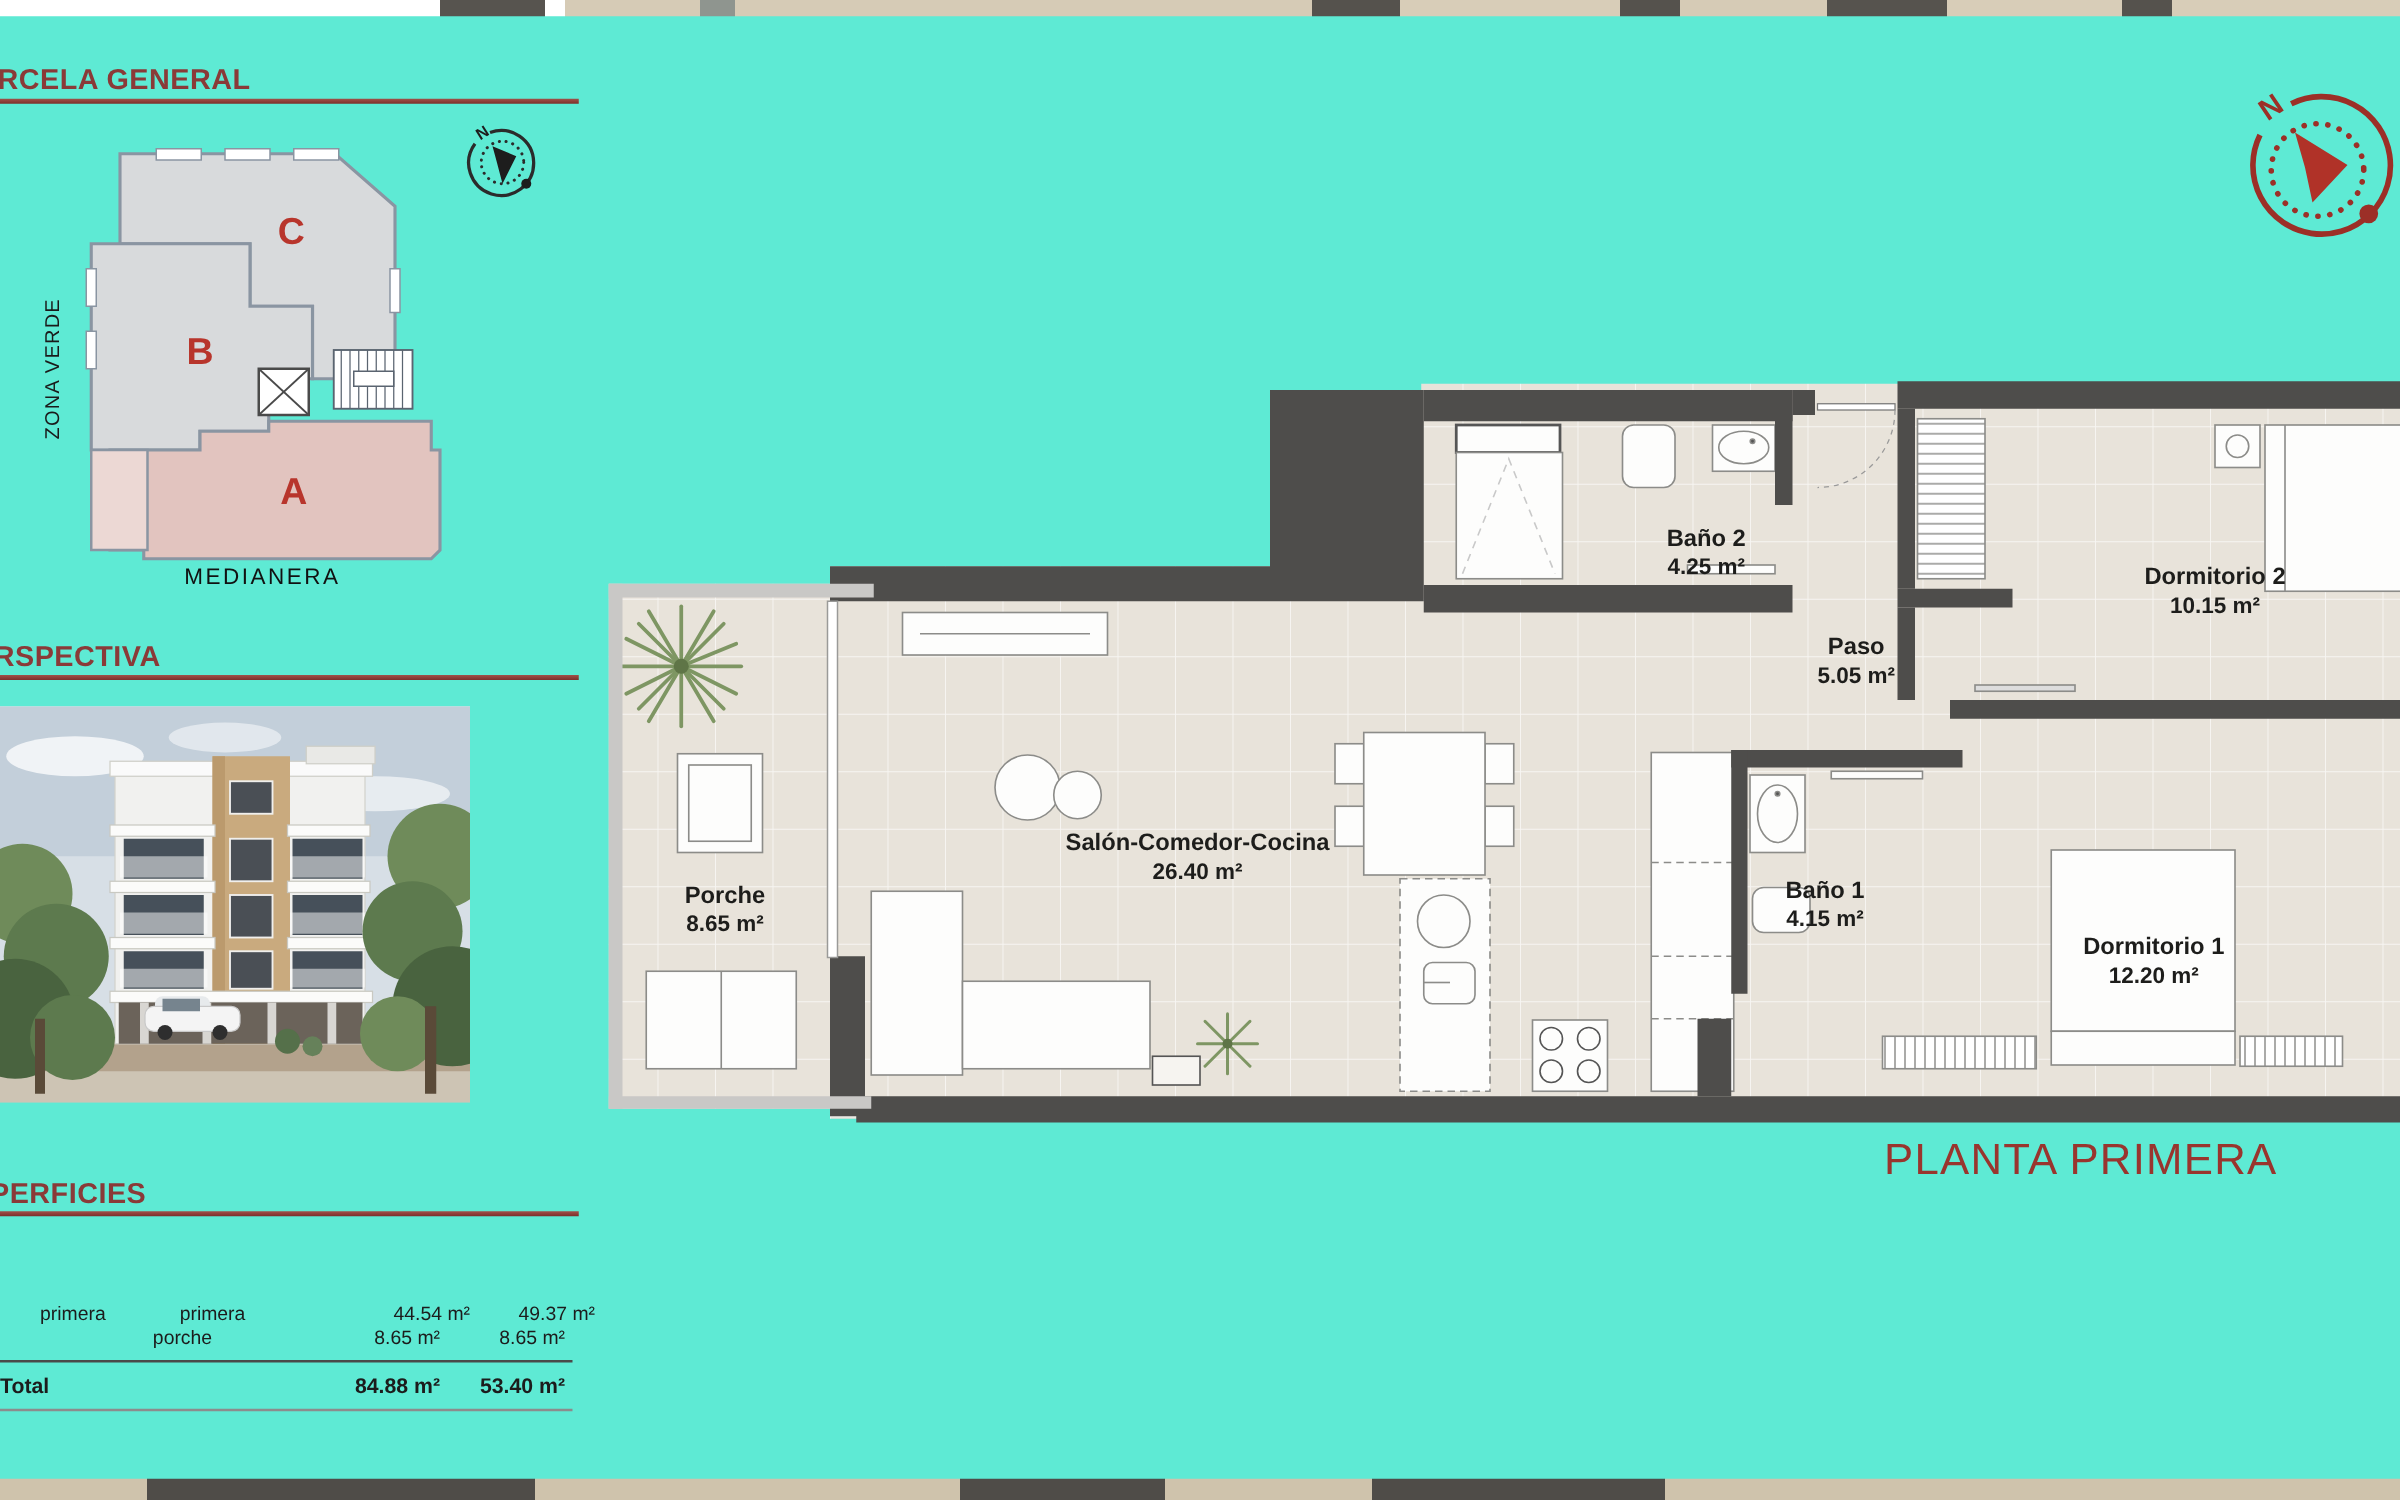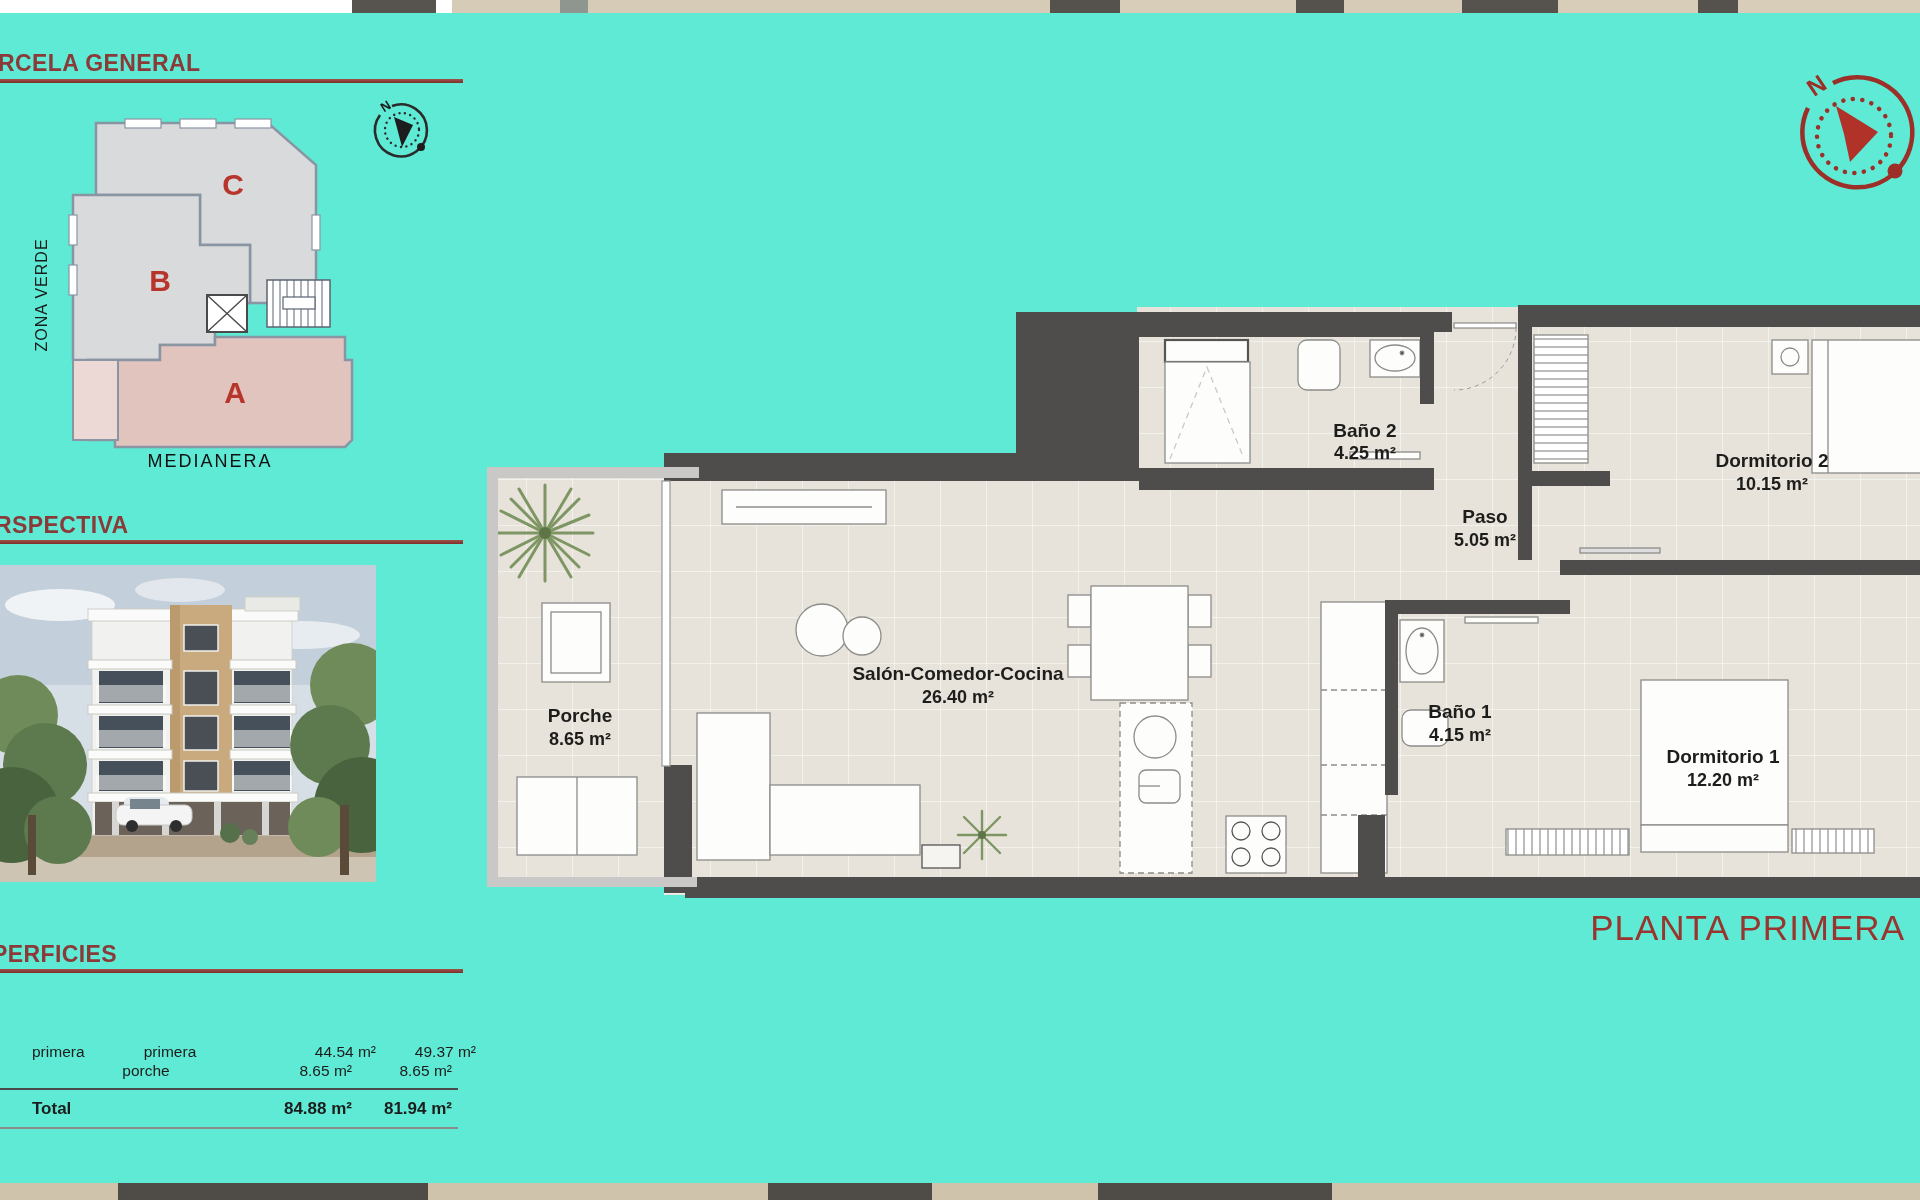--- a/index.html
+++ b/index.html
@@ -24,23 +24,23 @@
   .t-grid{display:grid;grid-template-columns:90px 112px 150px 103px;}
   .t-grid .c1{text-align:left;padding-left:8px;}
   .t-grid .c2{text-align:center;}
   .t-grid .c3{text-align:right;}
   .t-grid .c4{text-align:right;padding-right:3px;}
   #t-head{font-weight:bold;font-size:17px;padding-bottom:7px;border-bottom:2px solid #4a4a4a;}
   .t-row{line-height:19px;}
   #t-row1{padding-top:10px;margin-left:24px;}
   #t-div{margin-top:8px;border-top:2px solid #4a4a4a;}
   #t-total{font-weight:bold;font-size:17px;padding:9px 0 8px 0;border-bottom:2px solid #8c8c8c;}
-  #t-total .c1{padding-left:32px;}
-
-  #planta-title{position:absolute;left:1460px;top:908px;width:445px;text-align:right;
+  #t-total .c1{padding-left:0;}
+
+  #planta-title{position:absolute;left:1377px;top:908px;width:445px;text-align:right;
     font-size:35px;font-weight:500;color:#99352e;letter-spacing:1px;white-space:nowrap;}
 
   svg text{font-family:"Liberation Sans",sans-serif;}
   .room-name{font-size:19px;font-weight:bold;fill:#1d1d1b;text-anchor:middle;}
   .room-area{font-size:18px;font-weight:bold;fill:#1d1d1b;text-anchor:middle;}
   .abs{position:absolute;}
 </style>
 </head>
 <body>
 
@@ -209,21 +209,21 @@
       <div class="c1"></div>
       <div class="c2">porche</div>
       <div class="c3">8.65 m²</div>
       <div class="c4">8.65 m²</div>
     </div>
     <div id="t-div"></div>
     <div id="t-total" class="t-grid">
       <div class="c1">Total</div>
       <div class="c2"></div>
       <div class="c3">84.88 m²</div>
-      <div class="c4">81.94 m²</div>
+      <div class="c4">53.40 m²</div>
     </div>
   </div>
 
   <svg class="abs" style="left:480px;top:295px;" width="1440" height="615" viewBox="0 0 1440 615">
     <defs>
       <pattern id="tile" width="46" height="46" patternUnits="userSpaceOnUse">
         <rect width="46" height="46" fill="#e8e3da"></rect>
         <path d="M 46 0 L 0 0 0 46" fill="none" stroke="rgba(255,255,255,0.65)" stroke-width="1.5"></path>
       </pattern>
       <pattern id="hatchH" width="8" height="8" patternUnits="userSpaceOnUse">

